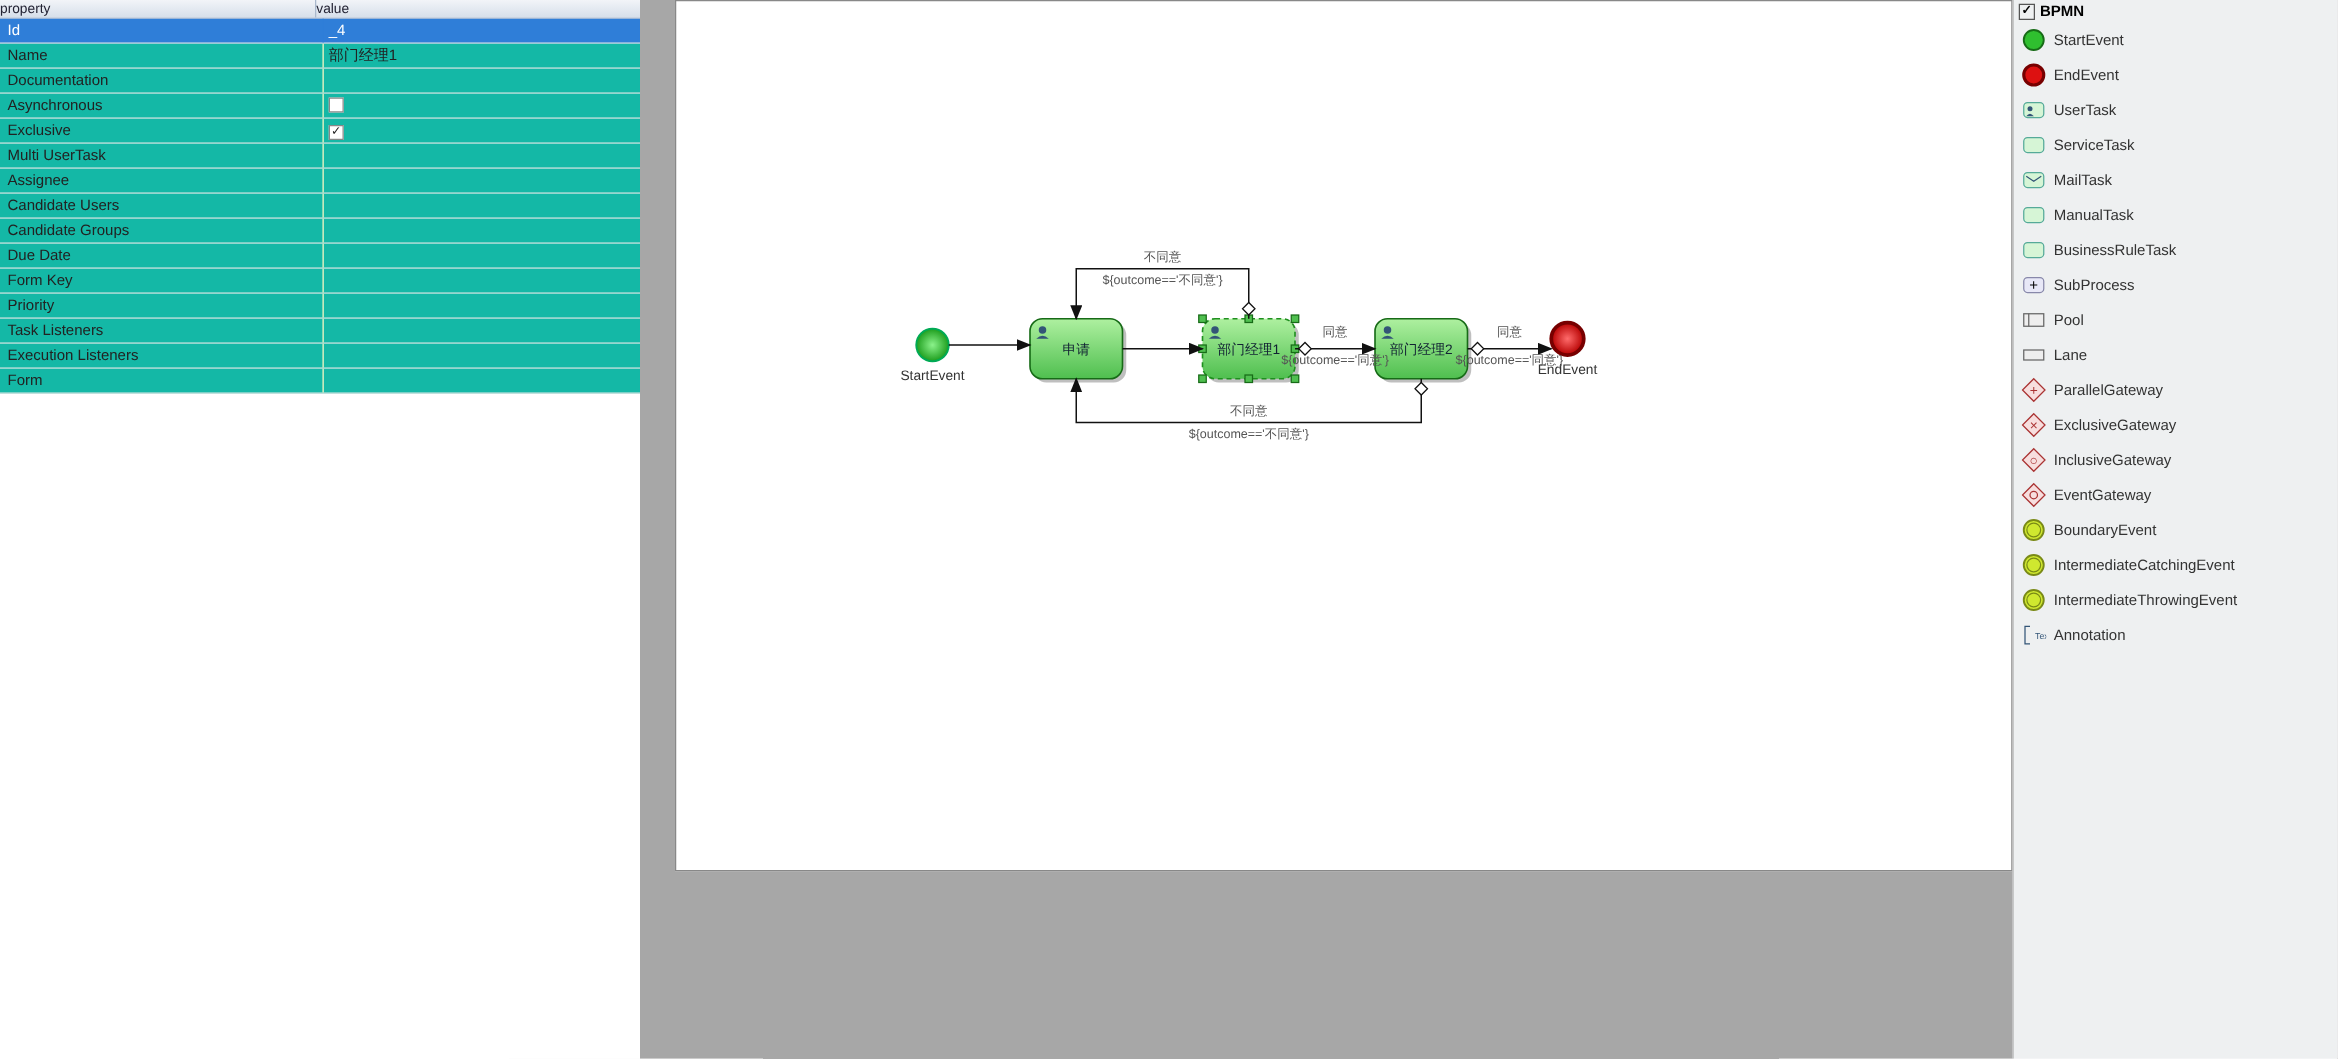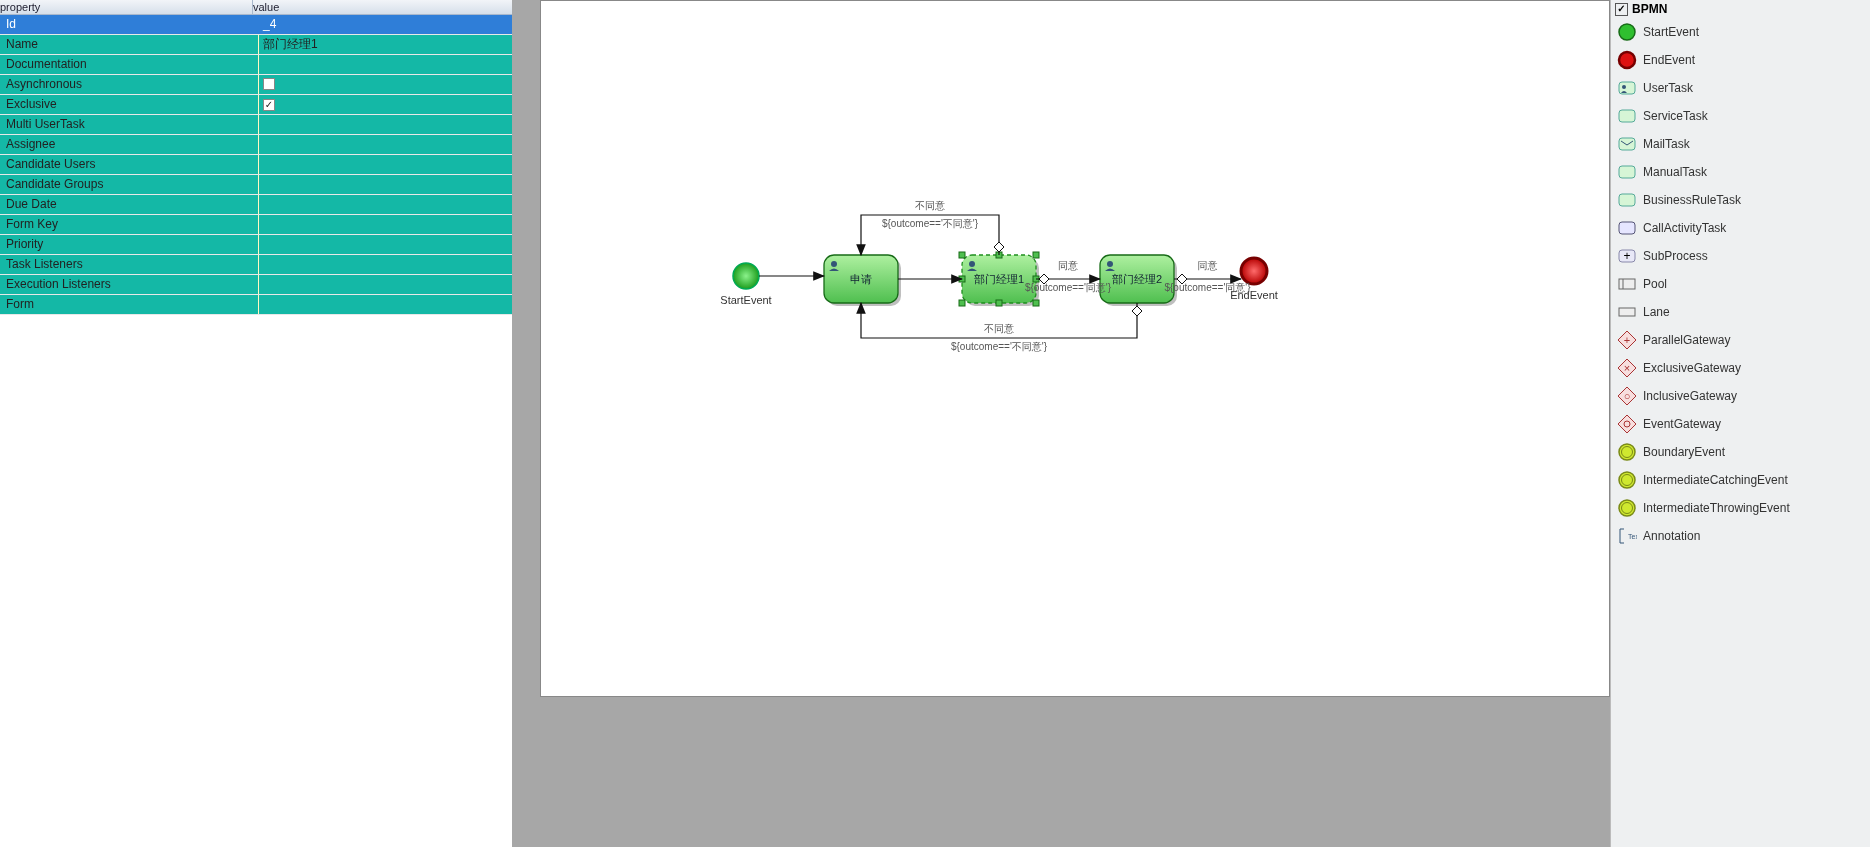--- a/index.html
+++ b/index.html
@@ -217,26 +217,20 @@
           <span class="pal-label">ManualTask</span>
         </div>
         <div class="pal-item">
           <svg viewBox="0 0 20 20" class="pal-icon">
             <rect x="2" y="4" width="16" height="12" rx="3" fill="#d6f5d6" stroke="#5a9"></rect>
           </svg>
           <span class="pal-label">BusinessRuleTask</span>
         </div>
         <div class="pal-item">
           <svg viewBox="0 0 20 20" class="pal-icon">
-            <rect x="2" y="4" width="16" height="12" rx="3" fill="#e6e6ff" stroke="#557"></rect>
-          </svg>
-          <span class="pal-label">CallActivityTask</span>
-        </div>
-        <div class="pal-item">
-          <svg viewBox="0 0 20 20" class="pal-icon">
             <rect x="2" y="4" width="16" height="12" rx="3" fill="#e8e8f7" stroke="#88a"></rect>
             <text x="10" y="14" text-anchor="middle" font-size="12">+</text>
           </svg>
           <span class="pal-label">SubProcess</span>
         </div>
         <div class="pal-item">
           <svg viewBox="0 0 20 20" class="pal-icon">
             <rect x="2" y="5" width="16" height="10" fill="#eee" stroke="#666"></rect>
             <line x1="6" y1="5" x2="6" y2="15" stroke="#666"></line>
           </svg>

